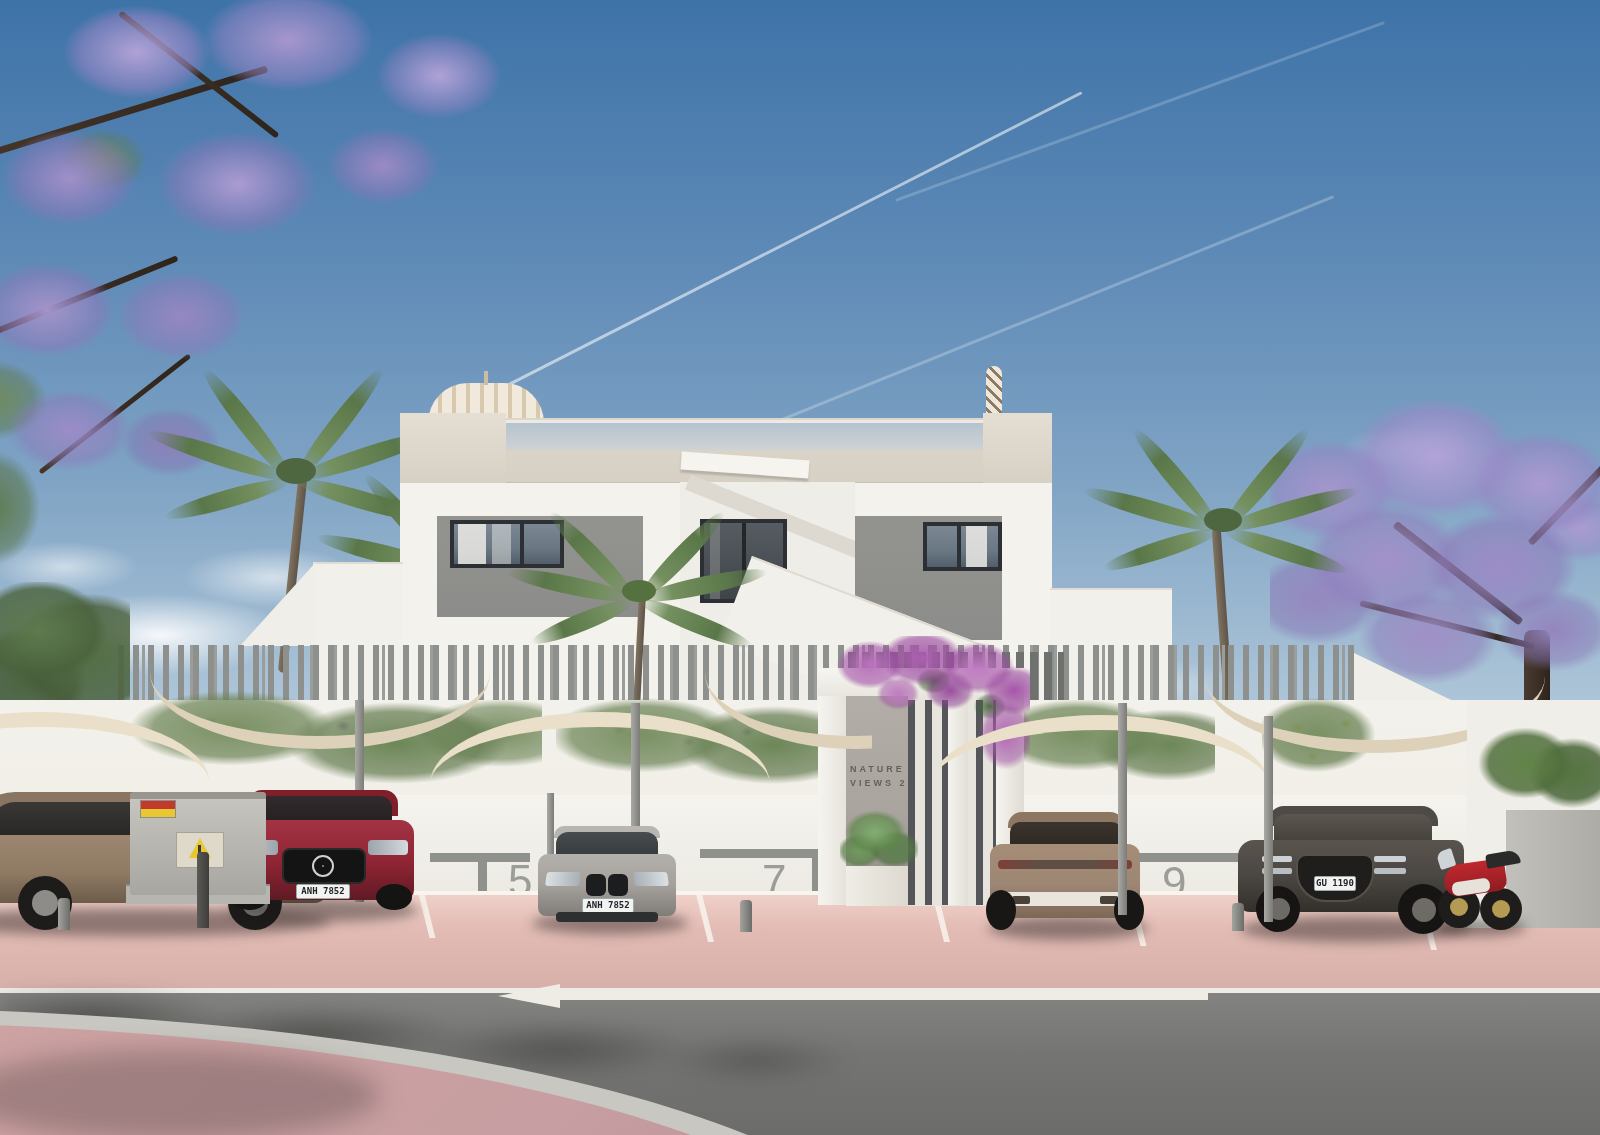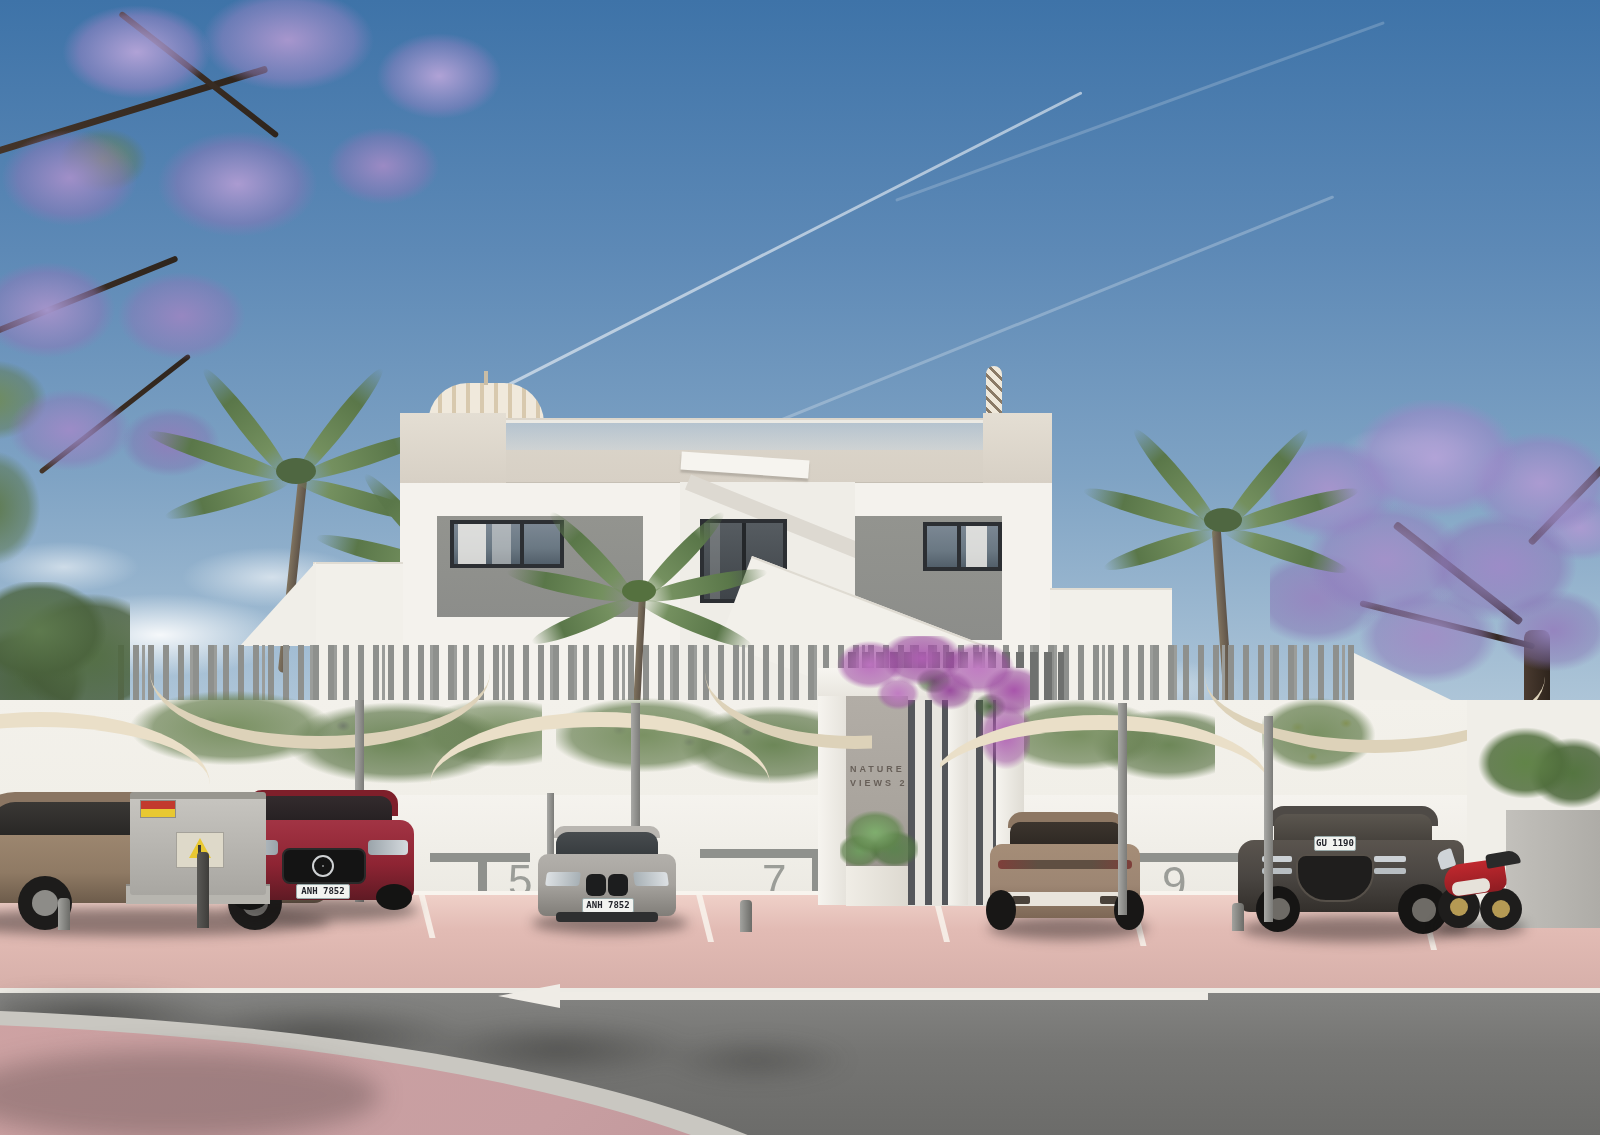--- a/index.html
+++ b/index.html
@@ -348,21 +348,21 @@
   <div class="shadowe" style="left:1240px;top:916px;width:230px;height:26px;"></div>
   <div>
     <div class="b" style="left:1268px;top:806px;width:170px;height:20px;border-radius:16px 16px 0 0;background:#4e4a46;"></div>
     <div class="b" style="left:1274px;top:814px;width:158px;height:32px;border-radius:12px 12px 2px 2px;background:linear-gradient(180deg,#5b564f,#423e39);"></div>
     <div class="b" style="left:1238px;top:840px;width:226px;height:72px;border-radius:16px 10px 10px 12px;background:linear-gradient(180deg,#5a544e,var(--car-dark,#4A4642) 50%,#332f2b);"></div>
     <div class="b" style="left:1296px;top:854px;width:74px;height:44px;border-radius:10px 10px 30px 30px;background:#1f1e1d;border:2px solid #565049;"></div>
     <div class="b" style="left:1262px;top:856px;width:30px;height:6px;border-radius:2px;background:#ccd1d5;"></div>
     <div class="b" style="left:1262px;top:868px;width:30px;height:6px;border-radius:2px;background:#b8bec2;"></div>
     <div class="b" style="left:1374px;top:856px;width:32px;height:6px;border-radius:2px;background:#ccd1d5;"></div>
     <div class="b" style="left:1374px;top:868px;width:32px;height:6px;border-radius:2px;background:#b8bec2;"></div>
-    <span class="plate" style="left:1314px;top:836px;width:40px;height:13px;">GU 1190</span>
+    <span class="plate" style="left:1314px;top:876px;width:40px;height:13px;">GU 1190</span>
     <div class="blob" style="left:1256px;top:886px;width:44px;height:46px;background:#161514;"></div>
     <div class="blob" style="left:1268px;top:898px;width:22px;height:22px;background:#6e6b66;"></div>
     <div class="blob" style="left:1398px;top:884px;width:50px;height:50px;background:#161514;"></div>
     <div class="blob" style="left:1412px;top:898px;width:24px;height:24px;background:#6e6b66;"></div>
   </div>
   <div class="post" style="left:1264px;top:716px;height:206px;"></div>
 
   <div class="shadowe" style="left:1436px;top:918px;width:90px;height:18px;"></div>
   <div>
     <div class="blob" style="left:1438px;top:886px;width:42px;height:42px;background:#1e1d1c;"></div>

